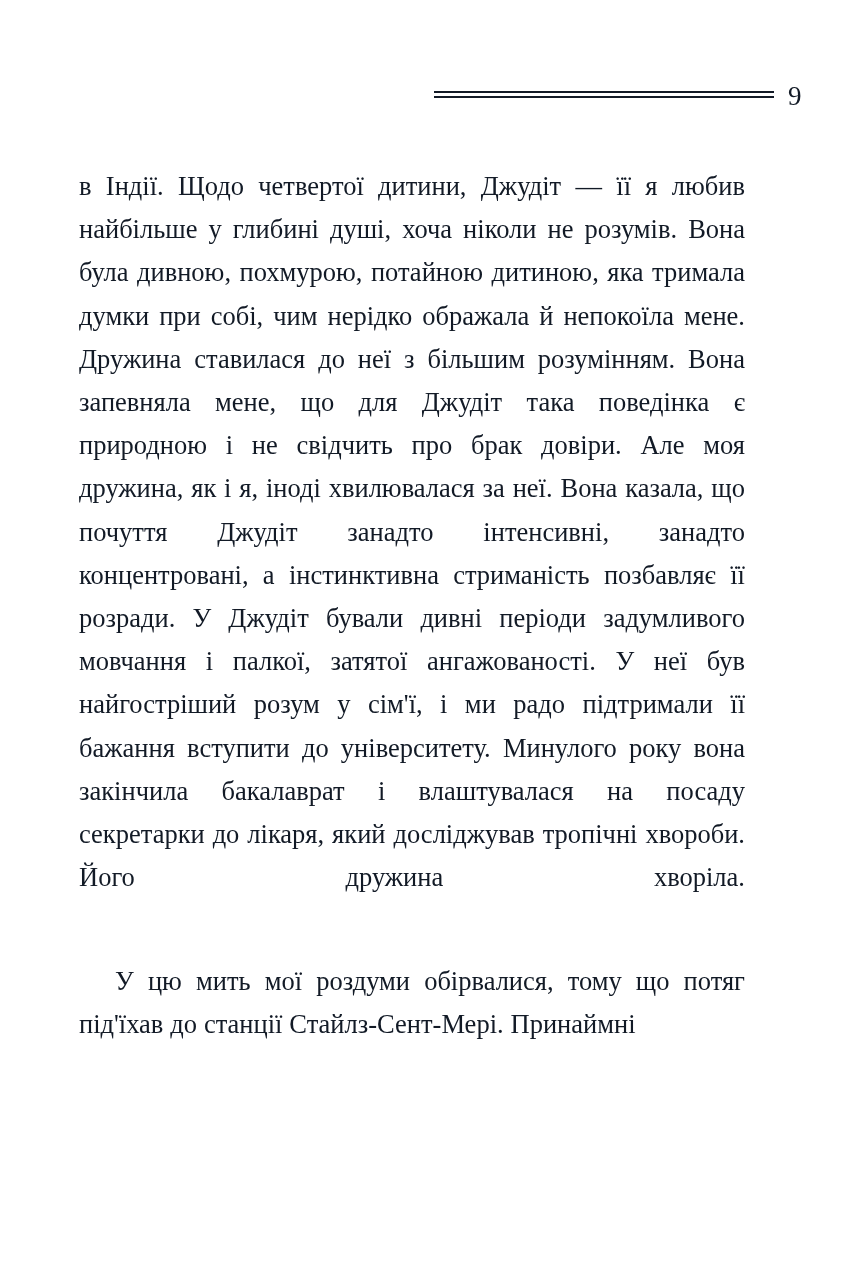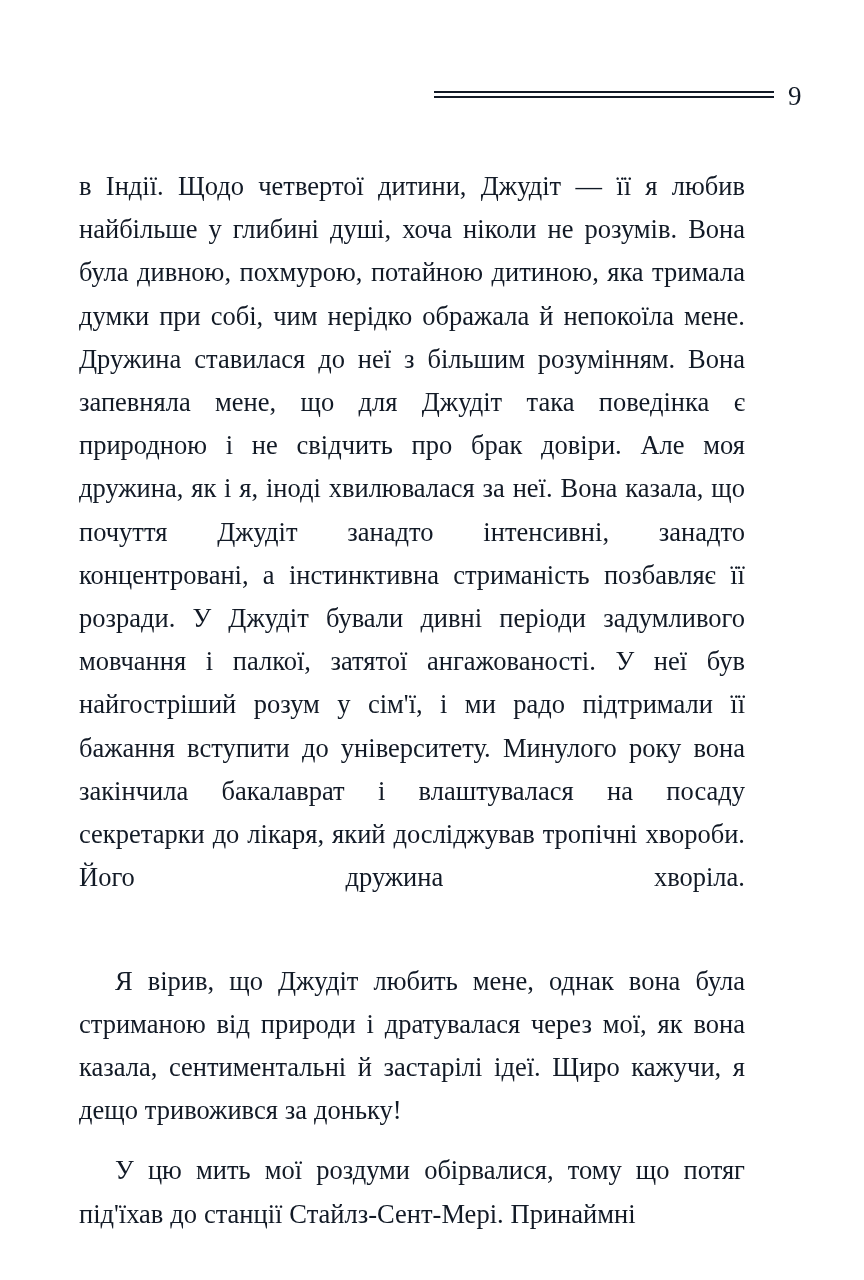--- a/index.html
+++ b/index.html
@@ -99,17 +99,16 @@
   <div class="page-header">
     <div class="header-rule">
       <div class="ln a"></div>
       <div class="ln b"></div>
     </div>
     <div class="page-number">9</div>
   </div>
 
   <div class="body-text">
     <p class="para">в Індії. Щодо четвертої дитини, Джудіт — її я любив найбільше у глибині душі, хоча ніколи не розумів. Вона була дивною, похмурою, потайною дитиною, яка тримала думки при собі, чим нерідко ображала й непокоїла мене. Дружина ставилася до неї з більшим розумінням. Вона запевняла мене, що для Джудіт така поведінка є природною і не свідчить про брак довіри. Але моя дружина, як і я, іноді хвилювалася за неї. Вона казала, що почуття Джудіт занадто інтенсивні, занадто концентровані, а інстинктивна стриманість позбавляє її розради. У Джудіт бували дивні періоди задумливого мовчання і палкої, затятої ангажованості. У неї був найгостріший розум у сім'ї, і ми радо підтримали її бажання вступити до університету. Минулого року вона закінчила бакалаврат і влаштувалася на посаду секретарки до лікаря, який досліджував тропічні хвороби. Його дружина хворіла.</p>
-    <p class="para indent noafter">Я вірив, що Джудіт любить мене, однак вона була стриманою від природи і дратувалася через мої, як вона казала, сентиментальні й застарілі ідеї. Щиро кажучи, я дещо тривожився за доньку!</p>
     <p class="para indent noafter">У цю мить мої роздуми обірвалися, тому що потяг під'їхав до станції Стайлз-Сент-Мері. Принаймні</p>
   </div>
 
 </div>
 
 </body></html>

